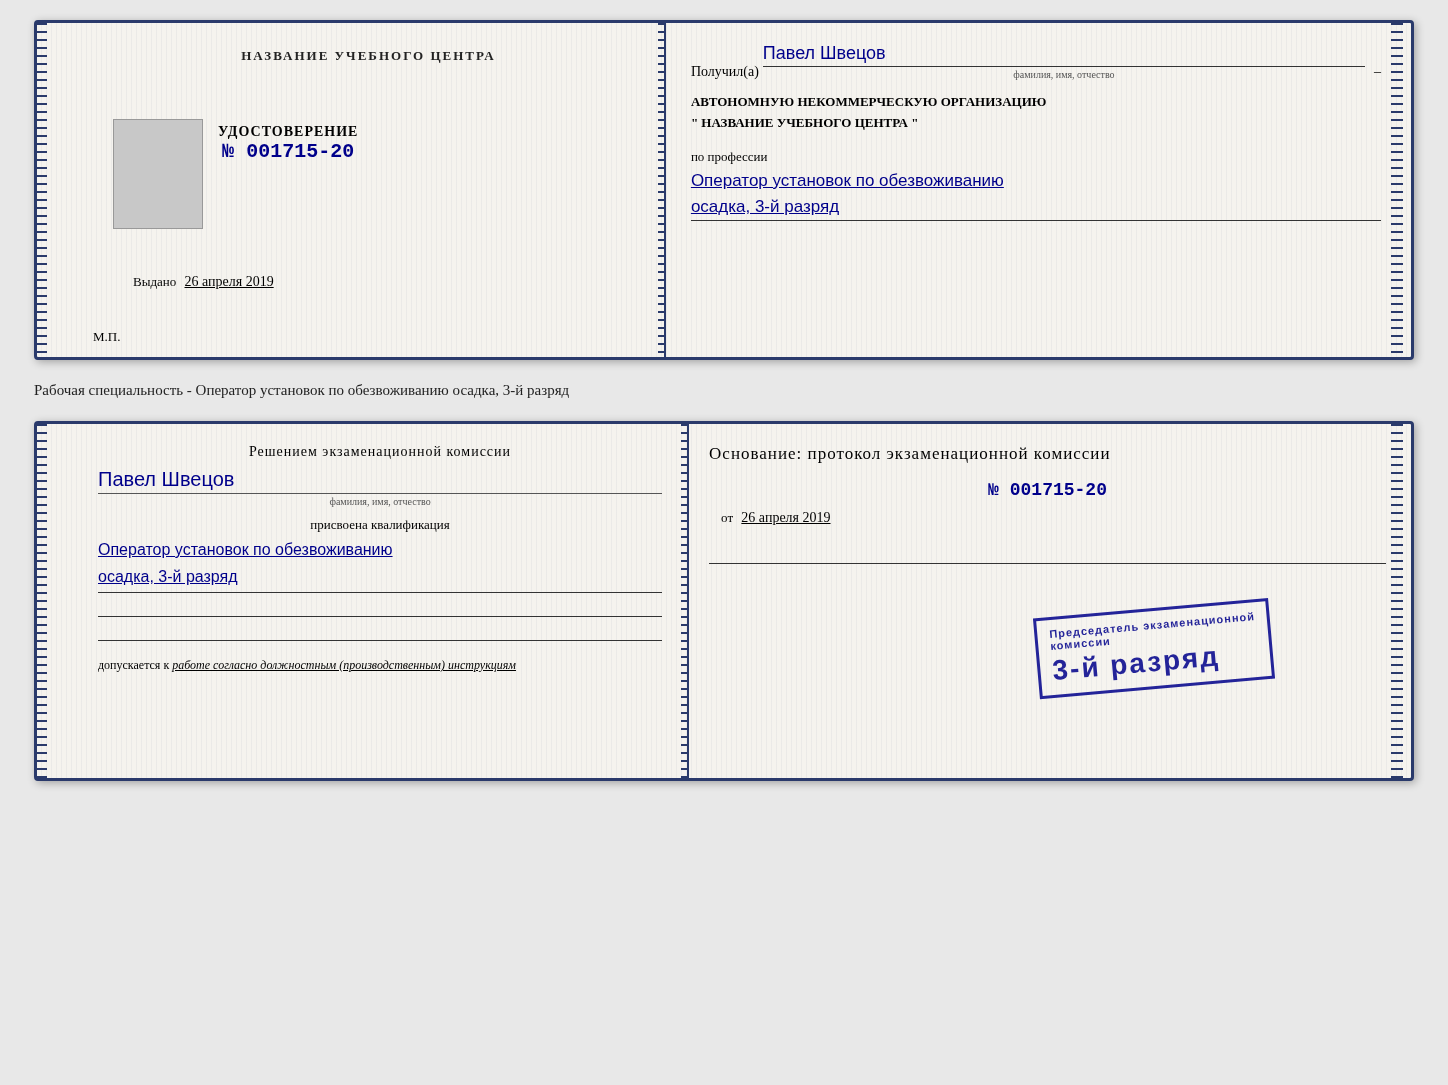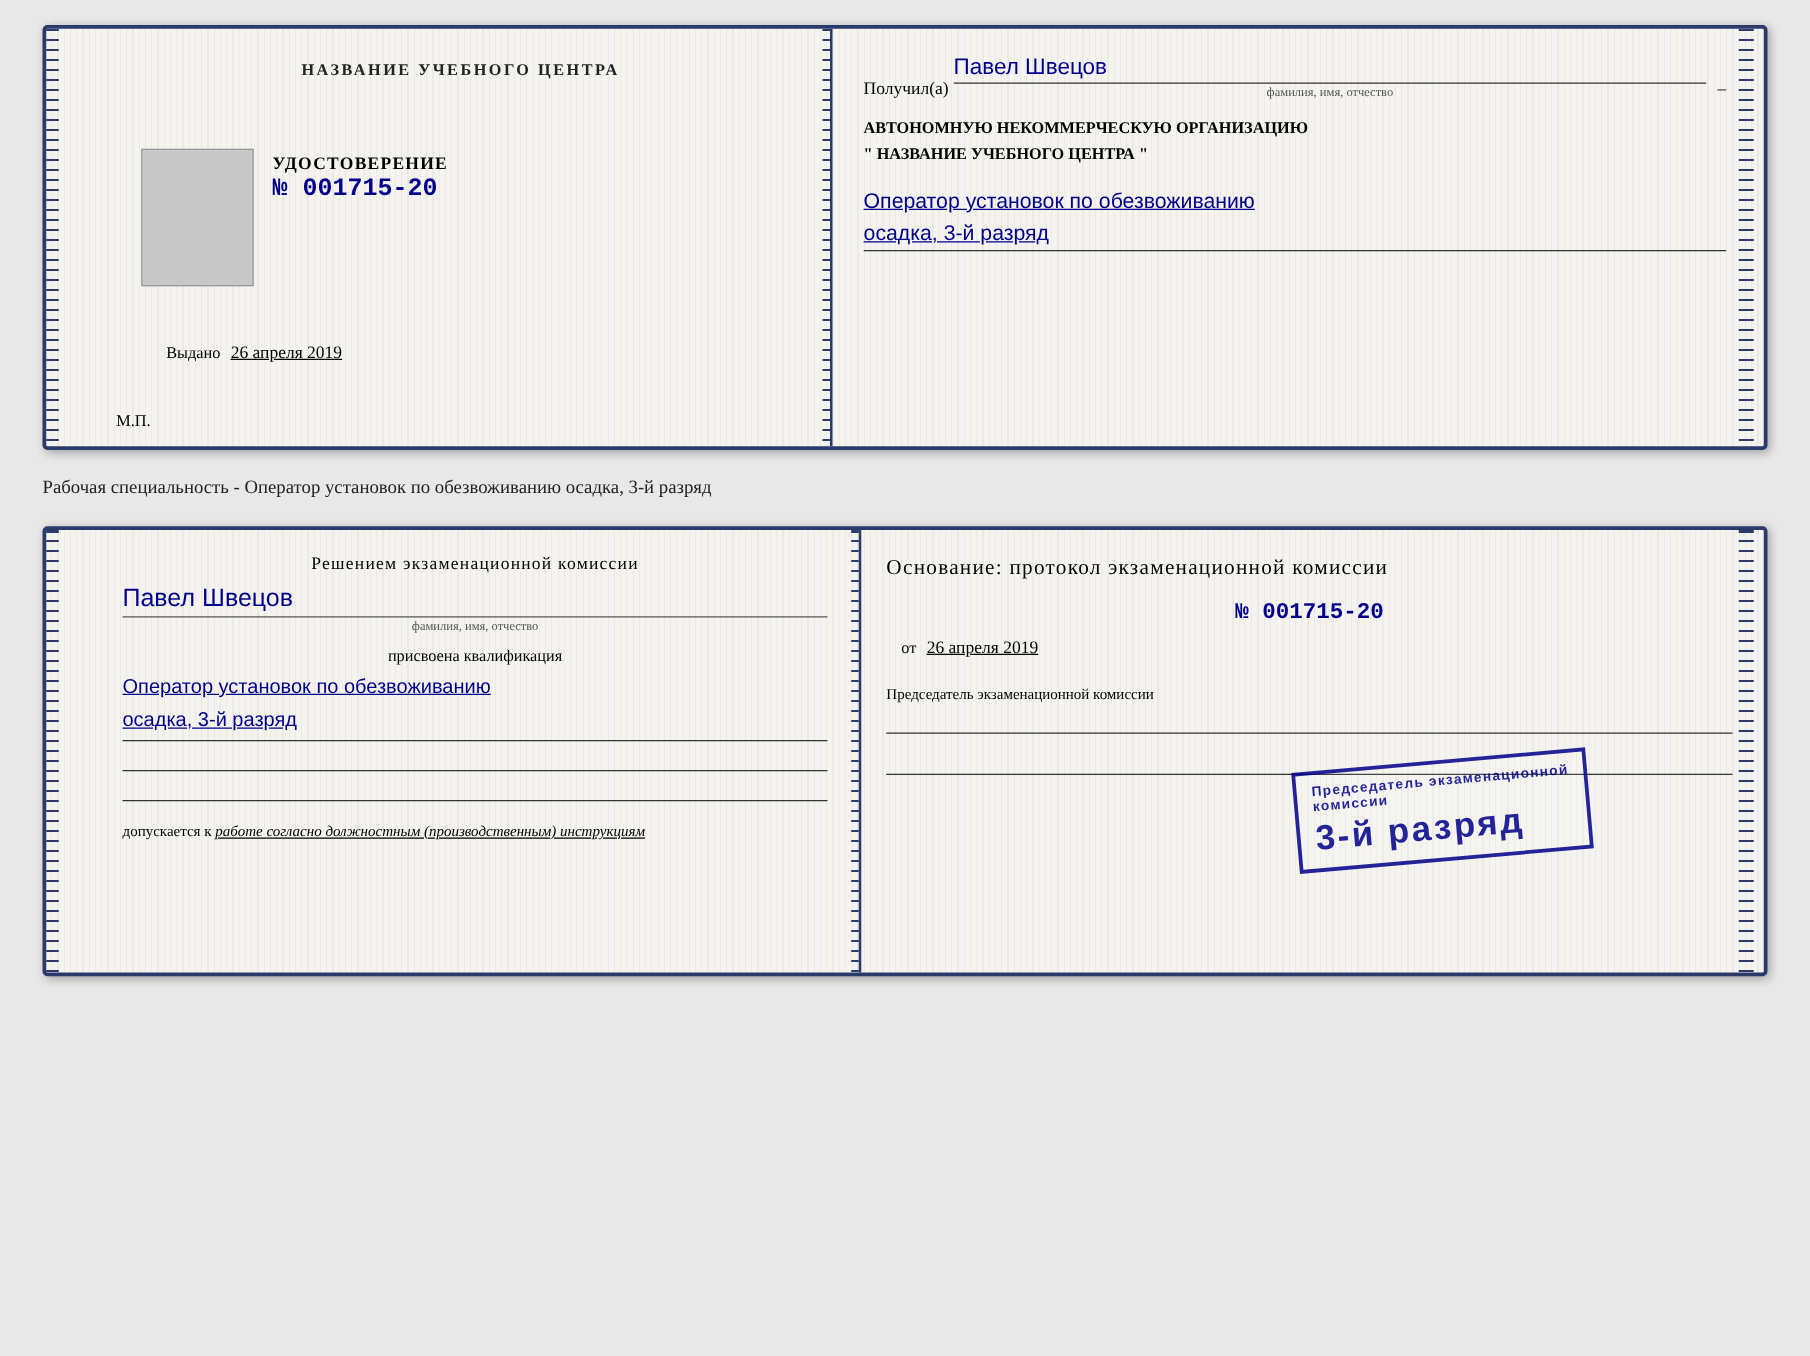--- a/index.html
+++ b/index.html
@@ -86,20 +86,21 @@
       text-align: center;
       font-size: 13px;
       font-weight: bold;
       letter-spacing: 2px;
       text-transform: uppercase;
       color: #222;
       margin-bottom: 30px;
     }
 
     .cert-section {
+      text-align: center;
       margin-top: 20px;
     }
 
     .cert-label {
       font-size: 14px;
       font-weight: bold;
       letter-spacing: 1px;
       text-transform: uppercase;
     }
 
@@ -446,20 +447,21 @@
         </div>
         <span class="dash">–</span>
       </div>
 
 
       <div class="org-block">
         <div>АВТОНОМНУЮ НЕКОММЕРЧЕСКУЮ ОРГАНИЗАЦИЮ</div>
         <div>" НАЗВАНИЕ УЧЕБНОГО ЦЕНТРА "</div>
       </div>
 
+      <div class="profession-label">по профессии</div>
       <div class="profession-value">Оператор установок по обезвоживанию</div>
       <div class="rank-value">осадка, 3-й разряд</div>
     </div>
   </div>
 
   <div class="caption-line">Рабочая специальность - Оператор установок по обезвоживанию осадка, 3-й разряд</div>
 
   <div class="doc-card" style="min-height:360px;">
     <div class="left-bar"></div>
 
@@ -485,24 +487,20 @@
 
     <div class="bottom-right" style="position:relative;">
       <div class="basis-title">Основание: протокол экзаменационной комиссии</div>
       <div class="protocol-number">№ 001715-20</div>
 
       <div class="from-date">
         <span>от</span>
         <span class="date-val" style="margin-left:5px;">26 апреля 2019</span>
       </div>
 
-      <div class="signature-block">
-        <div>Председатель экзаменационной комиссии</div>
-        <div class="sig-line"></div>
-      </div>
 
       <div class="signature-block">
         <div class="sig-line"></div>
       </div>
 
       <div class="stamp">
         <span class="stamp-inner">Председатель экзаменационной<br>комиссии</span>
         <span>3-й разряд</span>
       </div>
     </div>

